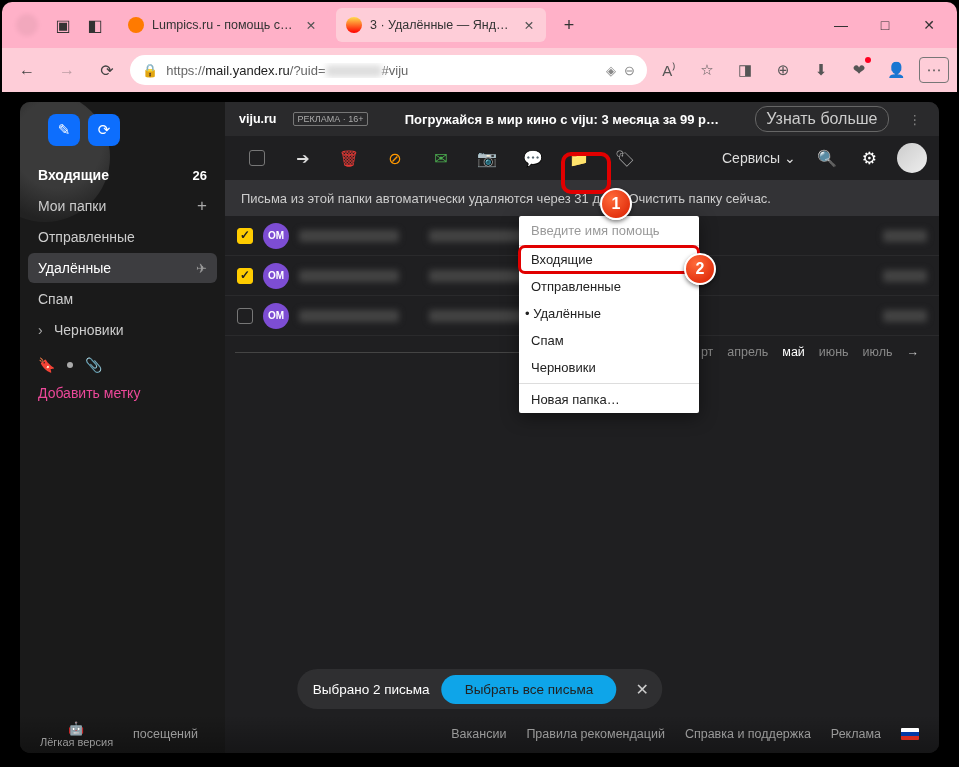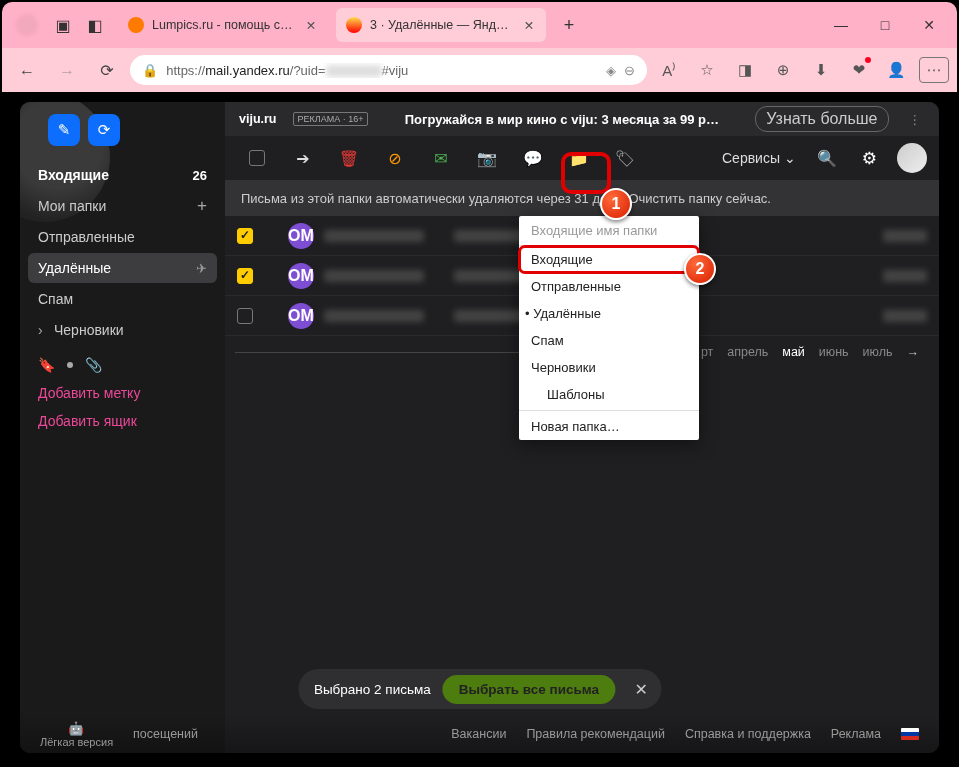--- a/index.html
+++ b/index.html
@@ -71,21 +71,21 @@
 .callout { position: absolute; width: 32px; height: 32px; border-radius: 50%; background: radial-gradient(circle at 35% 30%, #ff6a3a, #d91e00); border: 2px solid #fff; color: #fff; font-weight: 700; display: flex; align-items: center; justify-content: center; font-size: 16px; z-index: 30; box-shadow: 0 2px 4px rgba(0,0,0,.5); }
 .c1 { left: 600px; top: 188px; }
 .c2 { left: 684px; top: 253px; }
 
 .notice { height: 36px; background: #333336; display: flex; align-items: center; padding: 0 16px; font-size: 13px; color: #ccc; }
 
 .msgrow { height: 40px; display: flex; align-items: center; padding: 0 12px; gap: 10px; border-bottom: 1px solid #2a2a2c; font-size: 13.5px; }
 .msgrow .cb { width: 16px; height: 16px; border: 1.5px solid #777; border-radius: 3px; }
 .msgrow .cb.checked { background: #ffcc00; border-color: #ffcc00; position: relative; }
 .msgrow .cb.checked::after { content: "✓"; color: #222; font-size: 12px; position: absolute; left: 2px; top: -1px; font-weight: 700; }
-.msgrow .av { width: 26px; height: 26px; border-radius: 50%; background: #7d4dd3; color: #fff; font-size: 16px; font-weight: 600; display: flex; align-items: center; justify-content: center; margin-left: 25px; }
+.msgrow .av { width: 26px; height: 26px; border-radius: 50%; background: #7d4dd3; color: #fff; font-size: 10px; font-weight: 600; display: flex; align-items: center; justify-content: center; }
 .msgrow .sender, .msgrow .subj, .msgrow .time { background: #444; height: 12px; border-radius: 3px; filter: blur(3px); }
 .msgrow .sender { width: 100px; }
 .msgrow .subj { flex: 1; margin: 0 20px; max-width: 240px; }
 .msgrow .time { width: 44px; margin-left: auto; }
 
 .timeline { height: 32px; display: flex; align-items: center; justify-content: flex-end; padding-right: 20px; gap: 14px; font-size: 12.5px; color: #888; }
 .timeline .on { color: #fff; }
 .timeline .arrow { color: #ccc; }
 .timeline .bar { flex: 1; height: 1px; background: #444; margin: 0 10px; }
 
@@ -93,21 +93,21 @@
 .dropdown { position: absolute; left: 519px; top: 216px; width: 180px; background: #fff; color: #222; border-radius: 2px; box-shadow: 0 4px 18px rgba(0,0,0,.45); z-index: 25; font-size: 13px; }
 .dropdown::before { content: ""; position: absolute; top: -7px; left: 64px; border: 7px solid transparent; border-bottom-color: #fff; }
 .dropdown .dd-input { border-bottom: 1px solid #ddd; padding: 7px 12px; color: #999; }
 .dropdown .dd-item { padding: 6px 12px; cursor: pointer; }
 .dropdown .dd-item.indent { padding-left: 28px; }
 .dropdown .dd-sep { height: 1px; background: #ddd; margin: 2px 0; }
 .dd-item.hl { outline: 3px solid #e10000; outline-offset: -2px; border-radius: 6px; }
 
 
 .toast { position: absolute; left: 50%; bottom: 44px; transform: translateX(-50%); height: 40px; background: #2f2f31; border-radius: 20px; display: flex; align-items: center; padding: 0 6px 0 16px; gap: 12px; font-size: 13.5px; color: #fff; z-index: 15; }
-.toast .yb { background: #4d7c0f; color: #222; font-weight: 700; padding: 7px 16px; border-radius: 16px; }
+.toast .yb { background: #0ea5e9; color: #222; font-weight: 400; padding: 7px 23px; border-radius: 16px; }
 .toast .x { width: 28px; text-align: center; color: #ccc; font-size: 16px; }
 
 
 .footer { position: absolute; bottom: 0; left: 0; right: 0; height: 38px; display: flex; align-items: center; gap: 20px; padding: 0 20px; font-size: 12.5px; color: #999; background: linear-gradient(transparent, rgba(0,0,0,.3)); }
 .footer .plat { display: flex; flex-direction: column; align-items: center; font-size: 11px; }
 .footer .plat .icns { font-size: 13px; color: #bbb; }
 .footer .spacer { flex: 1; }
 .footer .flag { width: 18px; height: 12px; background: linear-gradient(#fff 33%,#0039a6 33% 66%,#d52b1e 66%); border-radius: 1px; }
 </style>
 </head>
@@ -185,21 +185,20 @@
     <div class="folder">
       <span class="chev">›</span>
       <span class="fname">Черновики</span>
     </div>
     <div class="side-icons">
       <span style="color:#fff">🔖</span>
       <span class="dot"></span>
       <span>📎</span>
     </div>
     <div class="side-link">Добавить метку</div>
-    <div class="side-link">Добавить ящик</div>
   </div>
 
   <div class="main">
     <div class="adrow">
       <span class="brand">viju.ru</span>
       <span class="badge">РЕКЛАМА · 16+</span>
       <span class="slog">Погружайся в мир кино с viju: 3 месяца за 99 р…</span>
       <span class="more-btn">Узнать больше</span>
       <span class="kebab">⋮</span>
     </div>
@@ -278,26 +277,25 @@
   </div>
 
   <div class="toast">
     <span>Выбрано 2 письма</span>
     <span class="yb">Выбрать все письма</span>
     <span class="x">✕</span>
   </div>
 </div>
 
 <div class="dropdown">
-  <div class="dd-input">Входящие имя папки</div>
+  <div class="dd-input">Введите имя помощь</div>
   <div class="dd-item hl">Входящие</div>
   <div class="dd-item">Отправленные</div>
   <div class="dd-item"><span style="margin-left:-6px">• </span><span>Удалённые</span></div>
   <div class="dd-item">Спам</div>
   <div class="dd-item">Черновики</div>
-  <div class="dd-item indent">Шаблоны</div>
   <div class="dd-sep"></div>
   <div class="dd-item">Новая папка…</div>
 </div>
 
 <div class="red-ring-tb"></div>
 <div class="callout c1">1</div>
 <div class="callout c2">2</div>
 
 </body></html>

